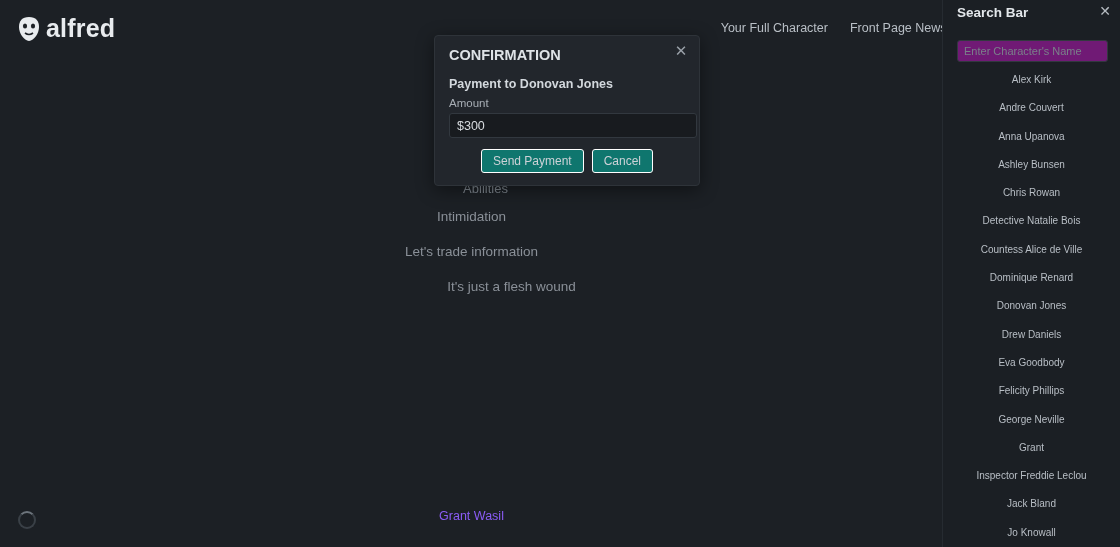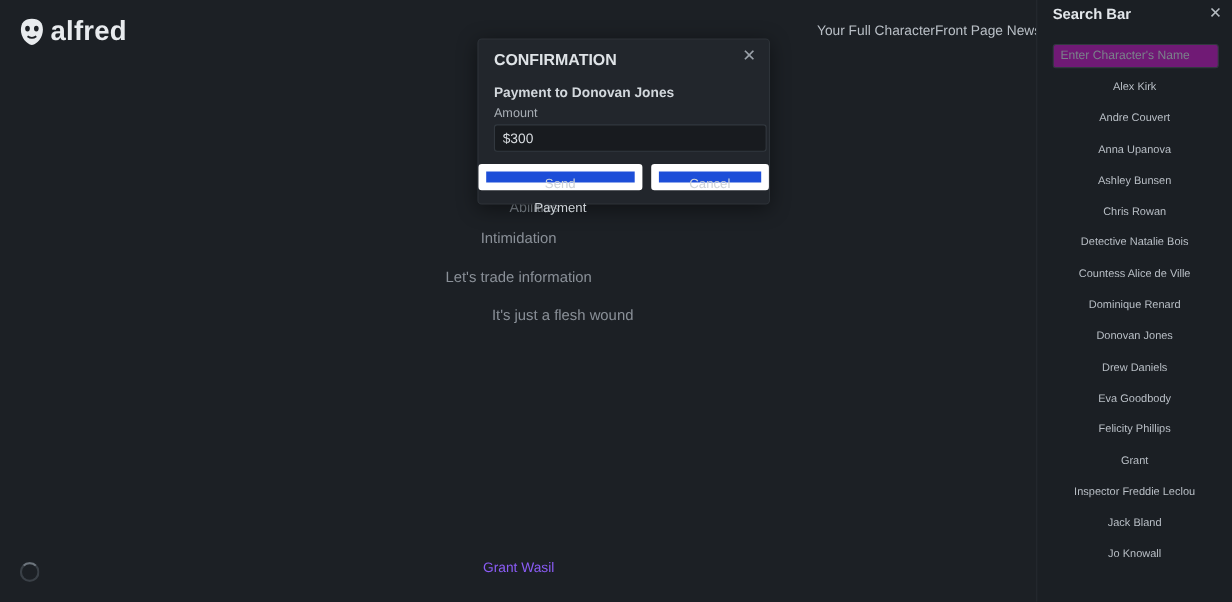--- a/index.html
+++ b/index.html
@@ -42,20 +42,21 @@
     font-weight: bold;
     color: #e8ebee;
     letter-spacing: 0.2px;
     line-height: 1;
   }
   .topnav {
     position: absolute;
     right: 170px;
     top: 21px;
     display: flex;
+    gap: 22px;
     font-size: 12.5px;
     color: #b9bfc6;
   }
   .topnav span { cursor: pointer; }
 
   
   .stage {
     position: absolute;
     left: 0;
     top: 54px;
@@ -172,23 +173,23 @@
     position: absolute;
     left: 0;
     top: 113px;
     width: 264px;
     display: flex;
     justify-content: center;
     gap: 8px;
   }
   .btn {
     height: 24px;
-    padding: 0 28px;
-    background: #1d4ed8;
-    border: 7px solid #ffffff;
+    padding: 0 11px;
+    background: #0f766e;
+    border: 1px solid #ffffff;
     border-radius: 3px;
     color: #cdd2d7;
     font-size: 12px;
     font-family: "Liberation Sans", sans-serif;
     cursor: pointer;
     line-height: 22px;
   }
 
   
   .panel {
@@ -310,18 +311,19 @@
       <div class="name-item">Anna Upanova</div>
       <div class="name-item">Ashley Bunsen</div>
       <div class="name-item">Chris Rowan</div>
       <div class="name-item">Detective Natalie Bois</div>
       <div class="name-item">Countess Alice de Ville</div>
       <div class="name-item">Dominique Renard</div>
       <div class="name-item">Donovan Jones</div>
       <div class="name-item">Drew Daniels</div>
       <div class="name-item">Eva Goodbody</div>
       <div class="name-item">Felicity Phillips</div>
+      <div class="name-item">George Neville</div>
       <div class="name-item">Grant</div>
       <div class="name-item">Inspector Freddie Leclou</div>
       <div class="name-item">Jack Bland</div>
       <div class="name-item">Jo Knowall</div>
     </div>
 </div>
 
 </body></html>

